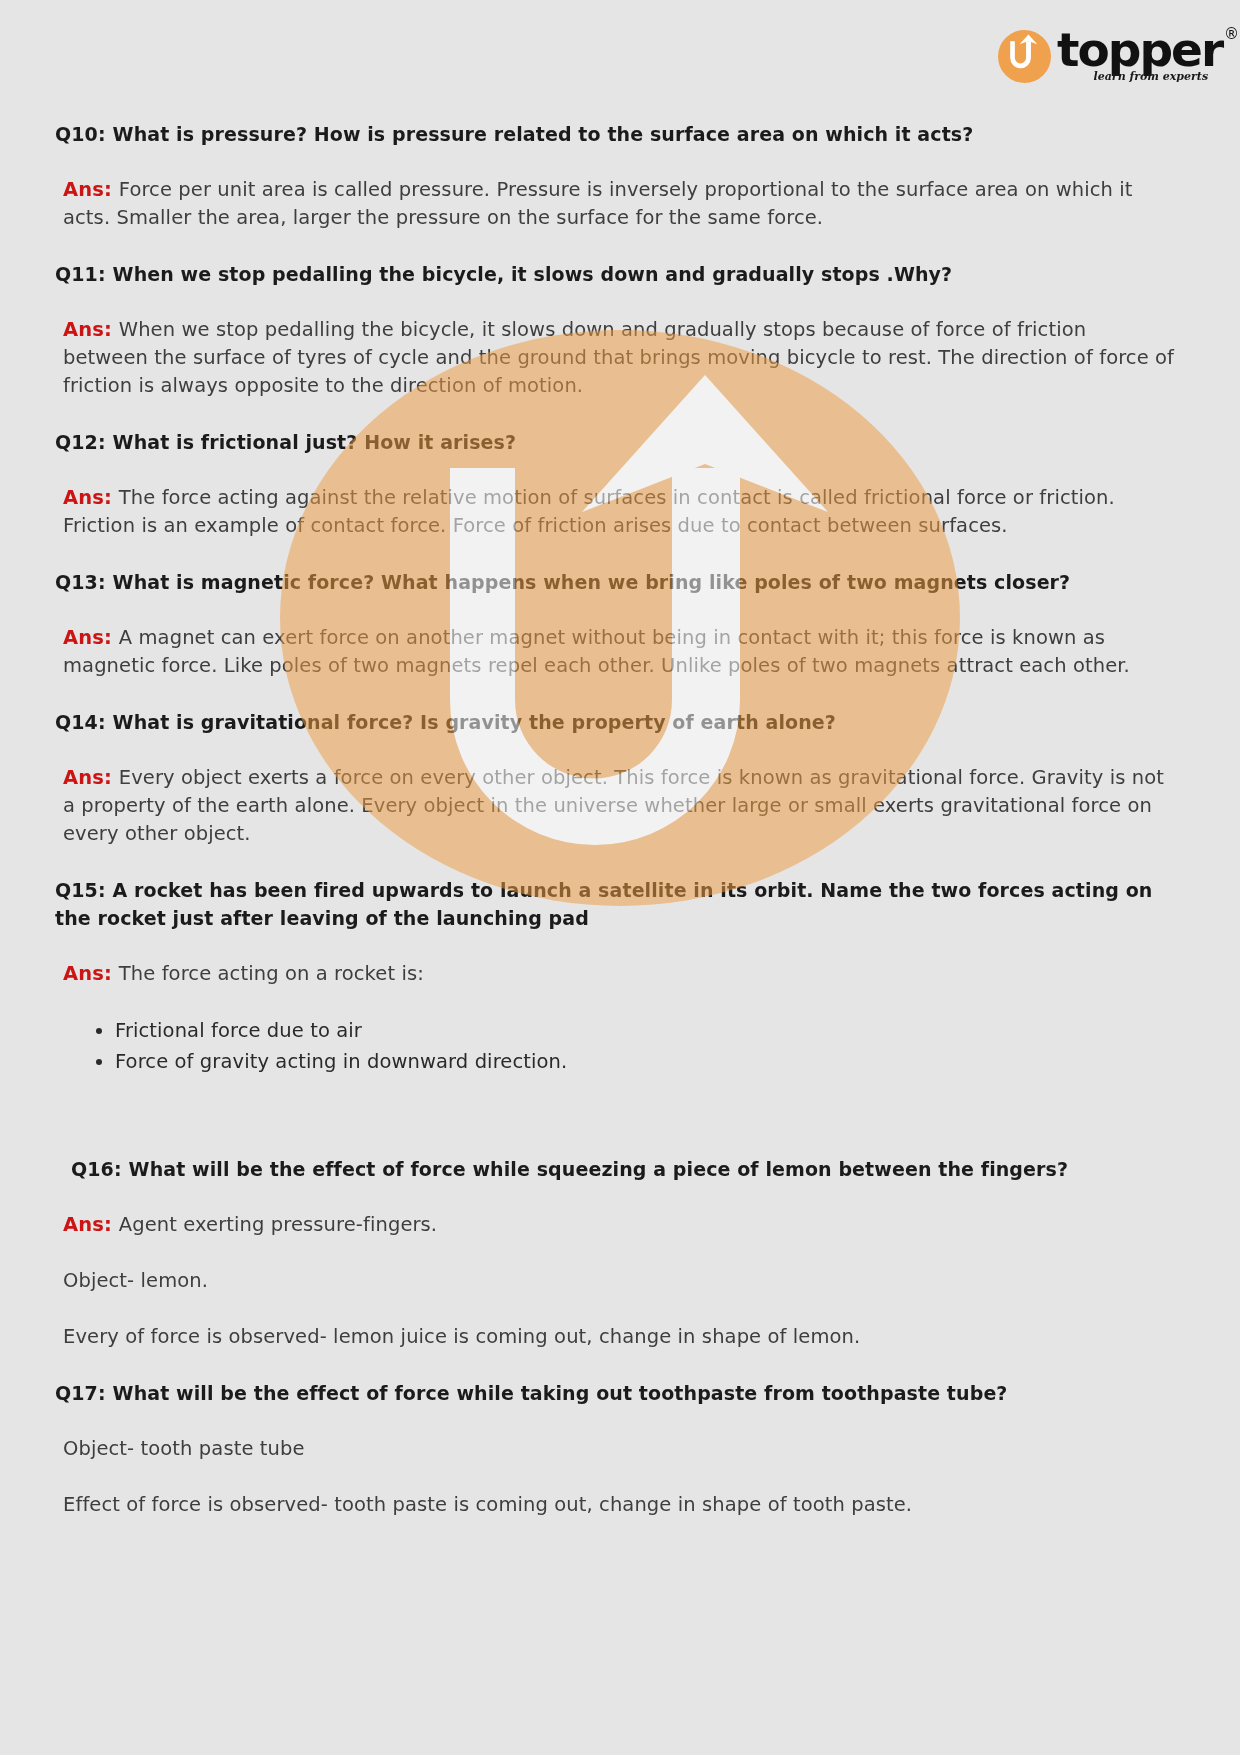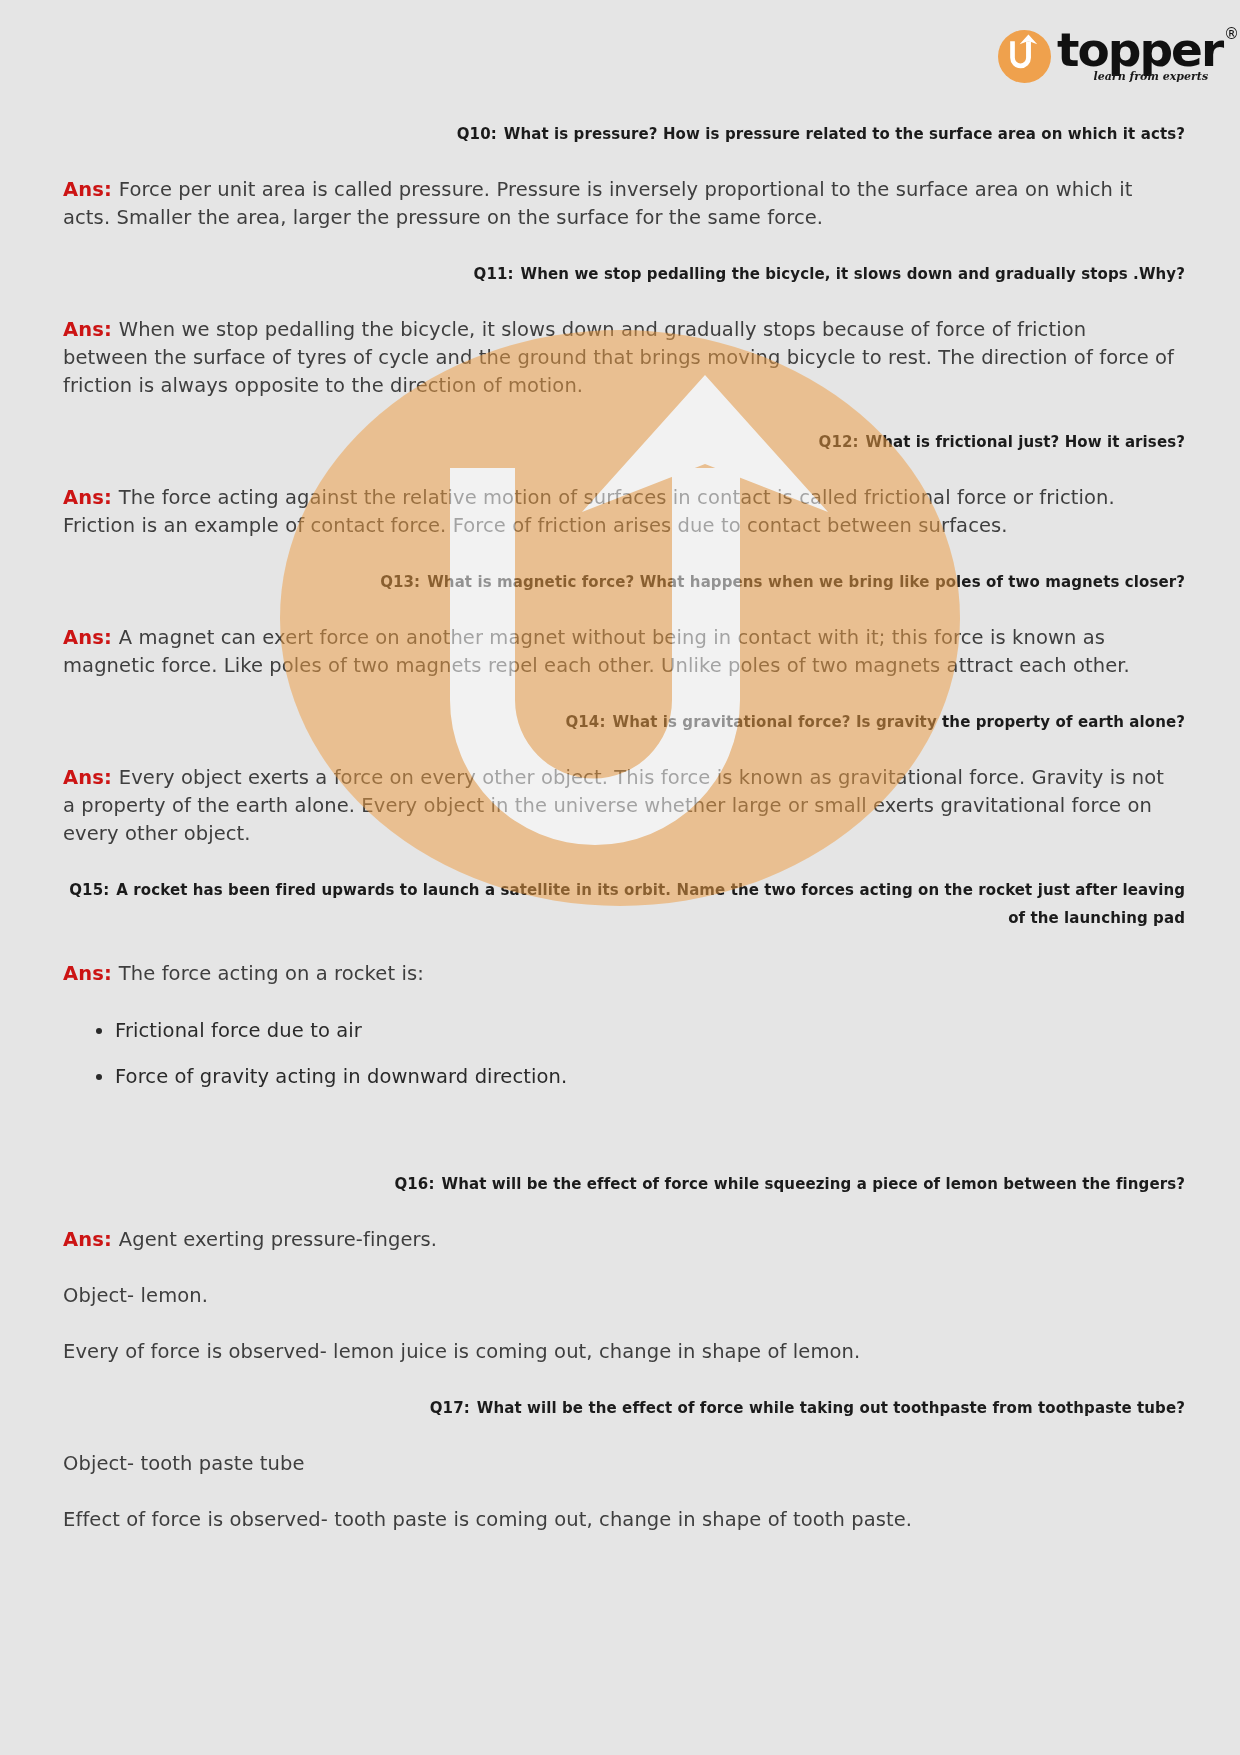--- a/index.html
+++ b/index.html
@@ -10,34 +10,34 @@
     overflow:hidden;
     font-family:"DejaVu Sans", sans-serif;
   }
   .content{
     position:relative;
     padding:92px 55px 0 55px;
     width:1130px;
   }
   
   .q{
-    font-size:15px;line-height:28px;font-weight:bold;
-    color:#1b1b1b;margin:28px 0;letter-spacing:.1px;text-align:right;
+    font-size:19px;line-height:28px;font-weight:bold;
+    color:#1b1b1b;margin:28px 0;letter-spacing:.1px;
   }
   .q .num{margin-right:7px;}
   .body,.a{
     font-size:19.5px;line-height:28px;font-weight:normal;
     color:#3e3e3e;margin:28px 8px;letter-spacing:.1px;
   }
   .ans-label{font-weight:bold;color:#CC1414;margin-right:7px;}
   .mt-lg{margin-top:78px;margin-left:16px;}
   ul.bullets{margin:28px 0;padding-left:60px;}
   ul.bullets li{
     font-size:19.5px;line-height:30px;color:#2a2a2a;
-    margin:16px 0;letter-spacing:.1px;
+    margin:1px 0;letter-spacing:.1px;
   }
   
   .logo{
     position:absolute;top:27px;left:998px;
     display:flex;align-items:flex-start;
   }
   .logo-mark{width:53px;height:53px;margin-top:3px;}
   .logo-textcol{display:flex;flex-direction:column;margin-left:6px;}
   .logo-brandrow{display:flex;align-items:flex-start;}
   .logo-brand{

